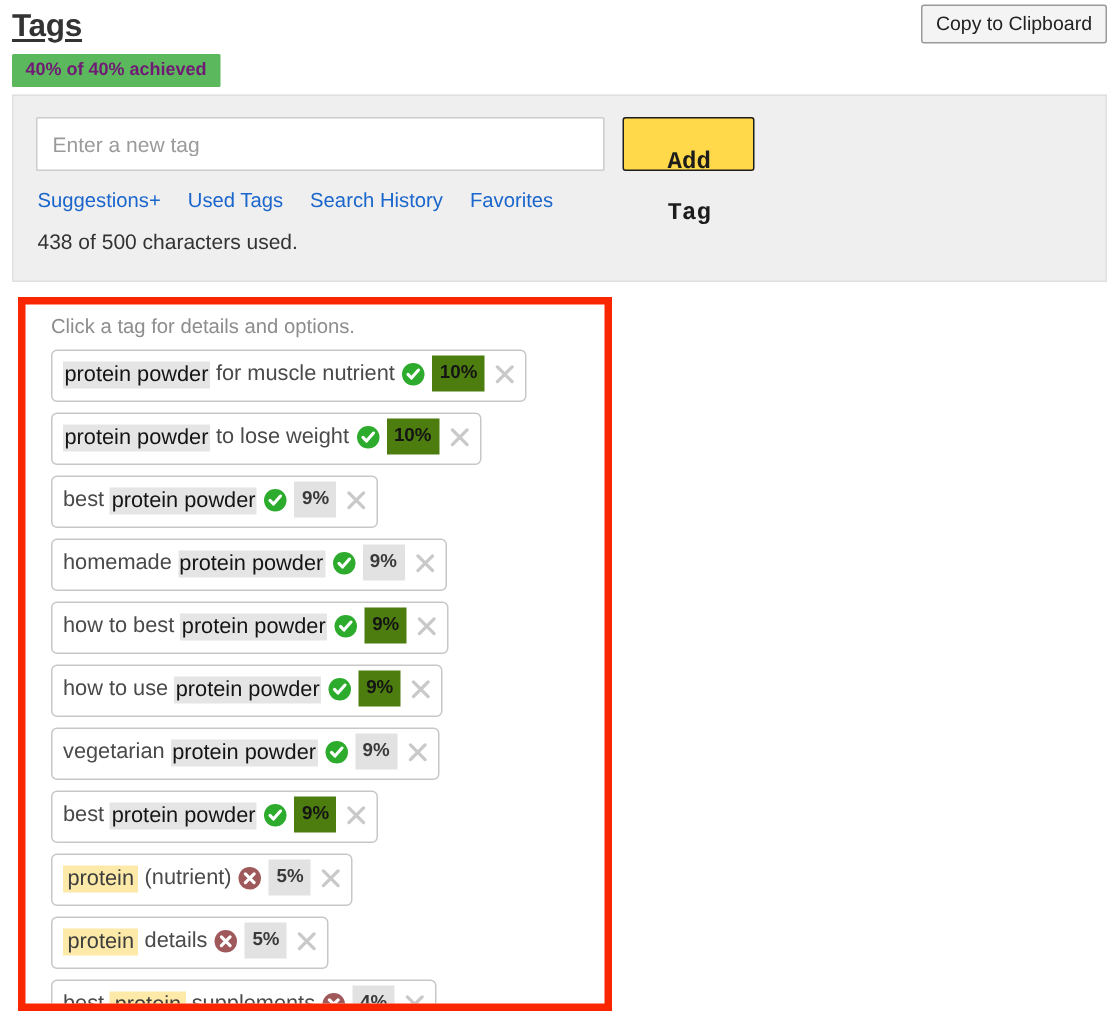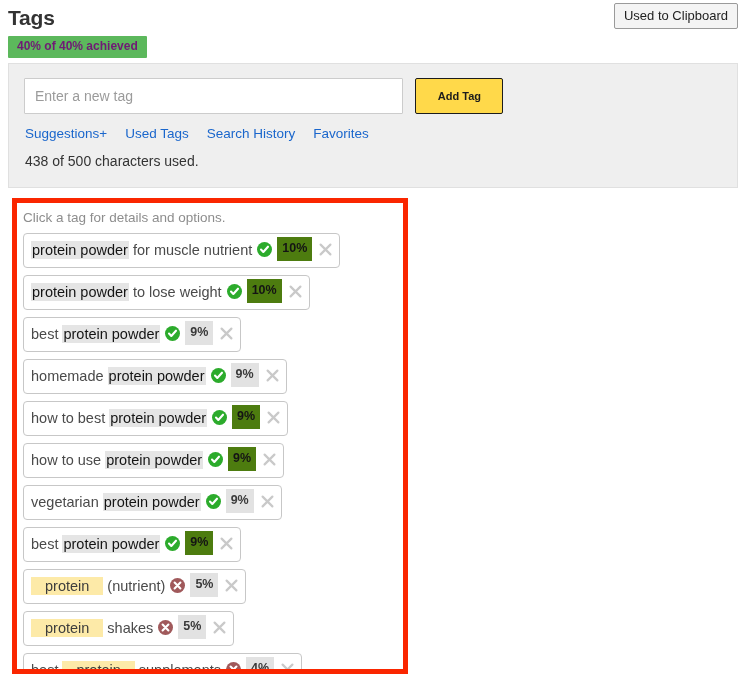--- a/index.html
+++ b/index.html
@@ -21,20 +21,21 @@
     position: relative;
     padding: 6px 8px 0 8px;
   }
   .page-title {
     font-size: 21px;
     font-weight: bold;
     color: #333333;
     line-height: 24px;
     margin: 0;
     letter-spacing: -0.2px;
+    text-decoration: underline;
   }
   .copy-btn {
     position: absolute;
     right: 8px;
     top: 3px;
     background: #f4f4f4;
     border: 1px solid #9a9a9a;
     border-radius: 2px;
     font-family: "Liberation Sans", sans-serif;
     font-size: 13px;
@@ -87,27 +88,27 @@
   .tag-input::placeholder { color: #9b9b9b; }
   .add-tag-btn {
     display: inline-block;
     vertical-align: top;
     margin-left: 8px;
     width: 88px;
     height: 36px;
     background: #ffd94a;
     border: 1px solid #1c1c1c;
     border-radius: 2px;
-    font-family: Liberation Sans, sans-serif;
-    font-size: 11px;
+    font-family: Liberation Mono, monospace;
+    font-size: 16px;
     font-weight: bold;
     color: #1c1c1c;
     cursor: pointer;
     line-height: 34px;
-    padding: 0;
+    padding: 12px;
   }
   .links-row {
     margin-top: 12px;
     padding-left: 1px;
     font-size: 0;
   }
   .panel-link {
     display: inline-block;
     font-family: "Liberation Sans", sans-serif;
     font-size: 13.5px;
@@ -132,21 +133,21 @@
     height: 476px;
     border: 5px solid #fa2600;
     box-sizing: border-box;
     pointer-events: none;
     z-index: 5;
   }
 
   
   .tag-list-region {
     position: absolute;
-    left: 17px;
+    left: 28px;
     top: 203px;
     width: 386px;
     height: 466px;
     overflow: hidden;
   }
   .hint-text {
     font-size: 13.5px;
     color: #8d8d8d;
     padding: 7px 0 0 6px;
     line-height: 16px;
@@ -176,21 +177,21 @@
   .seg.hl-strong {
     background: #e5e5e5;
     color: #141414;
     font-weight: normal;
     padding: 1px 1px;
   }
   .seg.hl-soft {
     background: #fdeaa8;
     color: #3d3d3d;
     font-weight: normal;
-    padding: 1px 14px;
+    padding: 1px 3px;
   }
 
   .status-icon {
     display: inline-block;
     width: 15px;
     height: 15px;
     border-radius: 50%;
     vertical-align: middle;
     margin: 0 5px 0 5px;
     position: relative;
@@ -222,21 +223,21 @@
     top: -1px;
     cursor: pointer;
   }
   .remove-x svg { display: block; }
 </style>
 </head>
 <body>
 
 <div class="header">
   <h1 class="page-title">Tags</h1>
-  <button class="copy-btn">Used to Clipboard</button>
+  <button class="copy-btn">Copy to Clipboard</button>
   <div class="achieved-badge">40% of 40% achieved</div>
 </div>
 
 <div class="panel">
   <div class="panel-inner">
     <input class="tag-input" type="text" placeholder="Enter a new tag" style="">
     <button class="add-tag-btn">Add Tag</button>
 
     <div class="links-row">
       <a class="panel-link">Suggestions+</a>
@@ -290,21 +291,21 @@
       <div class="tag-row"><span class="tag-pill"><span class="seg">best </span><span class="seg hl-strong">protein powder</span><span class="status-icon ok"><svg width="15" height="15" viewBox="0 0 15 15">
               <path d="M4 7.6 L6.3 10 L11 4.7" stroke="#ffffff" stroke-width="2.1" fill="none" stroke-linecap="round" stroke-linejoin="round"></path>
             </svg></span><span class="pct-badge yellow">9%</span><span class="remove-x"><svg width="13" height="13" viewBox="0 0 13 13">
               <path d="M1.6 1.6 L11.4 11.4 M11.4 1.6 L1.6 11.4" stroke="#c9c9c9" stroke-width="2.2" fill="none" stroke-linecap="round"></path>
             </svg></span></span></div>
       <div class="tag-row"><span class="tag-pill"><span class="seg hl-soft">protein</span><span class="seg"> (nutrient)</span><span class="status-icon bad"><svg width="15" height="15" viewBox="0 0 15 15">
               <path d="M4.6 4.6 L10.4 10.4 M10.4 4.6 L4.6 10.4" stroke="#ffffff" stroke-width="2.1" fill="none" stroke-linecap="round"></path>
             </svg></span><span class="pct-badge grey">5%</span><span class="remove-x"><svg width="13" height="13" viewBox="0 0 13 13">
               <path d="M1.6 1.6 L11.4 11.4 M11.4 1.6 L1.6 11.4" stroke="#c9c9c9" stroke-width="2.2" fill="none" stroke-linecap="round"></path>
             </svg></span></span></div>
-      <div class="tag-row"><span class="tag-pill"><span class="seg hl-soft">protein</span><span class="seg"> shakes</span><span class="status-icon bad"><svg width="15" height="15" viewBox="0 0 15 15">
+      <div class="tag-row"><span class="tag-pill"><span class="seg hl-soft">protein</span><span class="seg"> details</span><span class="status-icon bad"><svg width="15" height="15" viewBox="0 0 15 15">
               <path d="M4.6 4.6 L10.4 10.4 M10.4 4.6 L4.6 10.4" stroke="#ffffff" stroke-width="2.1" fill="none" stroke-linecap="round"></path>
             </svg></span><span class="pct-badge grey">5%</span><span class="remove-x"><svg width="13" height="13" viewBox="0 0 13 13">
               <path d="M1.6 1.6 L11.4 11.4 M11.4 1.6 L1.6 11.4" stroke="#c9c9c9" stroke-width="2.2" fill="none" stroke-linecap="round"></path>
             </svg></span></span></div>
       <div class="tag-row"><span class="tag-pill"><span class="seg">best </span><span class="seg hl-soft">protein</span><span class="seg"> supplements</span><span class="status-icon bad"><svg width="15" height="15" viewBox="0 0 15 15">
               <path d="M4.6 4.6 L10.4 10.4 M10.4 4.6 L4.6 10.4" stroke="#ffffff" stroke-width="2.1" fill="none" stroke-linecap="round"></path>
             </svg></span><span class="pct-badge grey">4%</span><span class="remove-x"><svg width="13" height="13" viewBox="0 0 13 13">
               <path d="M1.6 1.6 L11.4 11.4 M11.4 1.6 L1.6 11.4" stroke="#c9c9c9" stroke-width="2.2" fill="none" stroke-linecap="round"></path>
             </svg></span></span></div>
     </div>

